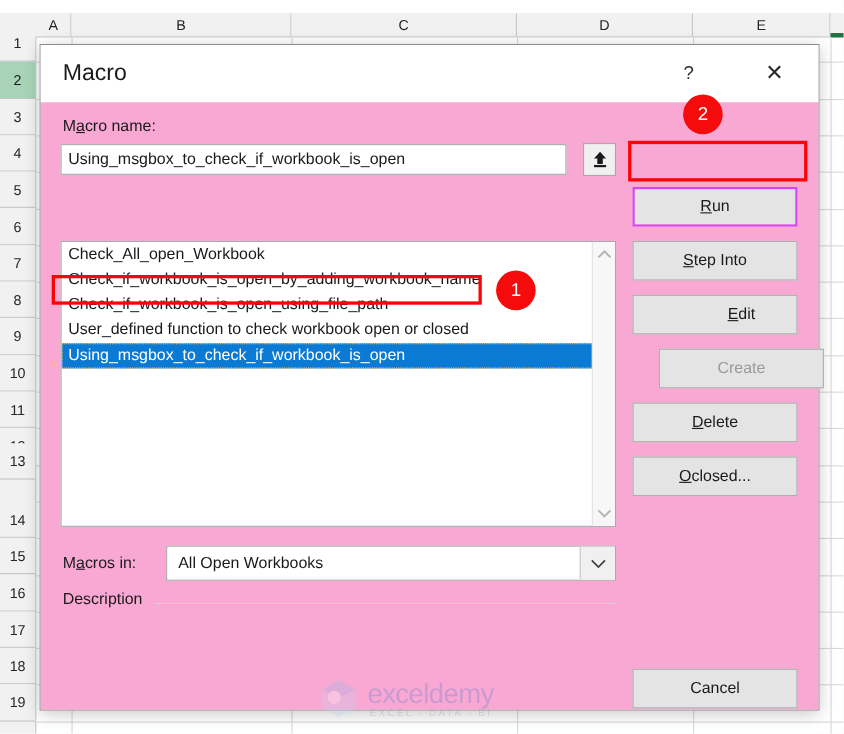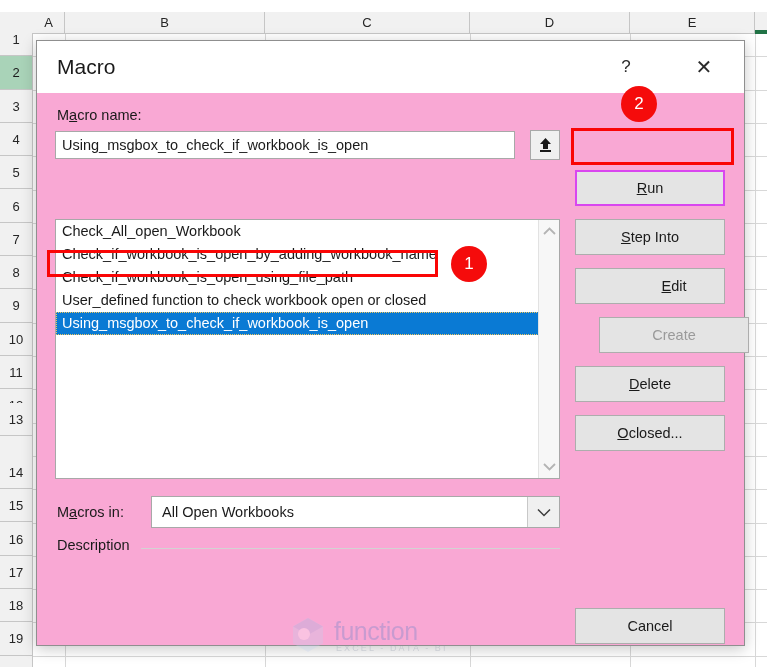--- a/index.html
+++ b/index.html
@@ -491,15 +491,15 @@
 
 <div class="anno-rect" id="anno-rect-run" style="left:571px; top:128px; width:163px; height:37px;"></div>
 <div class="anno-badge" id="anno-badge-2" style="left:621px; top:86px;">2</div>
 
 <div id="watermark">
   <svg width="40" height="40" viewBox="0 0 40 40" style="position:absolute;left:2px;top:0;">
     <polygon points="20,3 35,11.5 35,28.5 20,37 5,28.5 5,11.5" fill="#c3d2ee"></polygon>
     <polygon points="20,3 35,11.5 20,20 5,11.5" fill="#9fb8e4"></polygon>
     <circle cx="16" cy="19" r="6" fill="#ffffff"></circle>
   </svg>
-  <div id="wm-text">function</div>
+  <div id="wm-text">exceldemy</div>
   <div id="wm-sub">EXCEL - DATA - BI</div>
 </div>
 
 </body></html>

